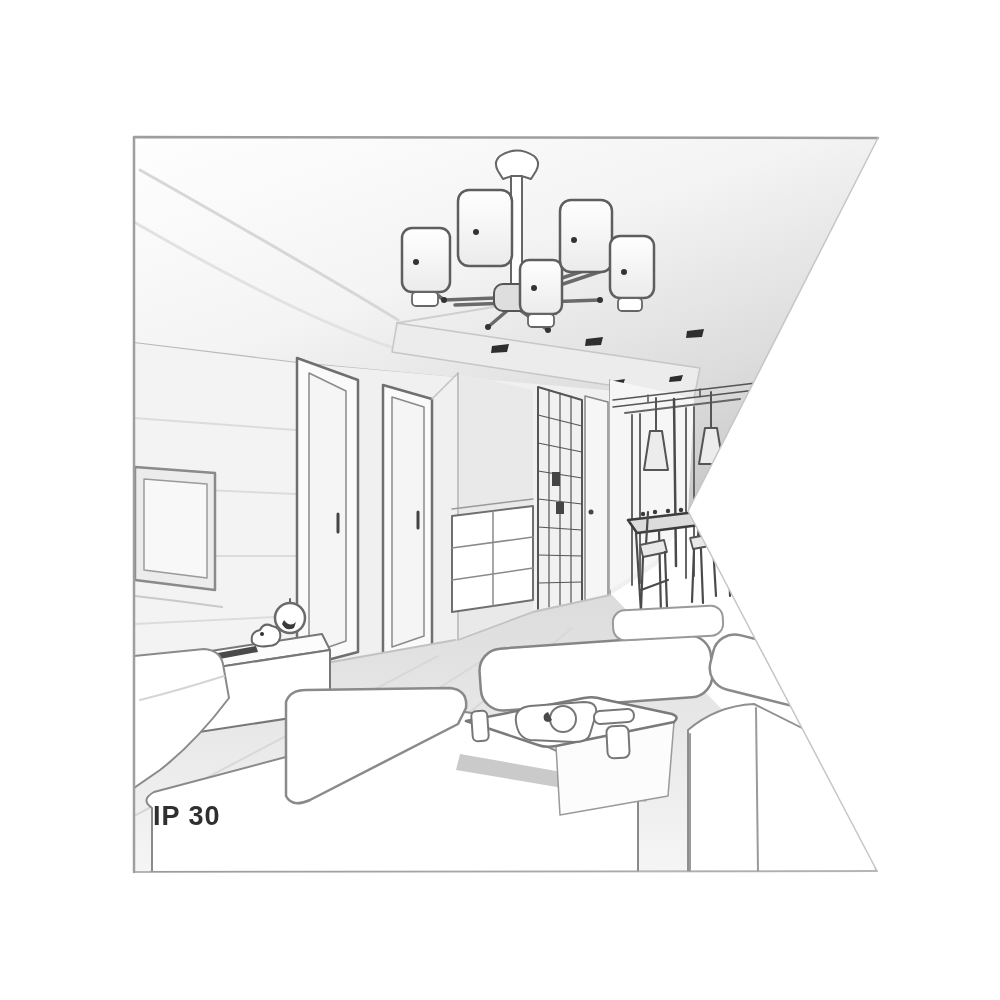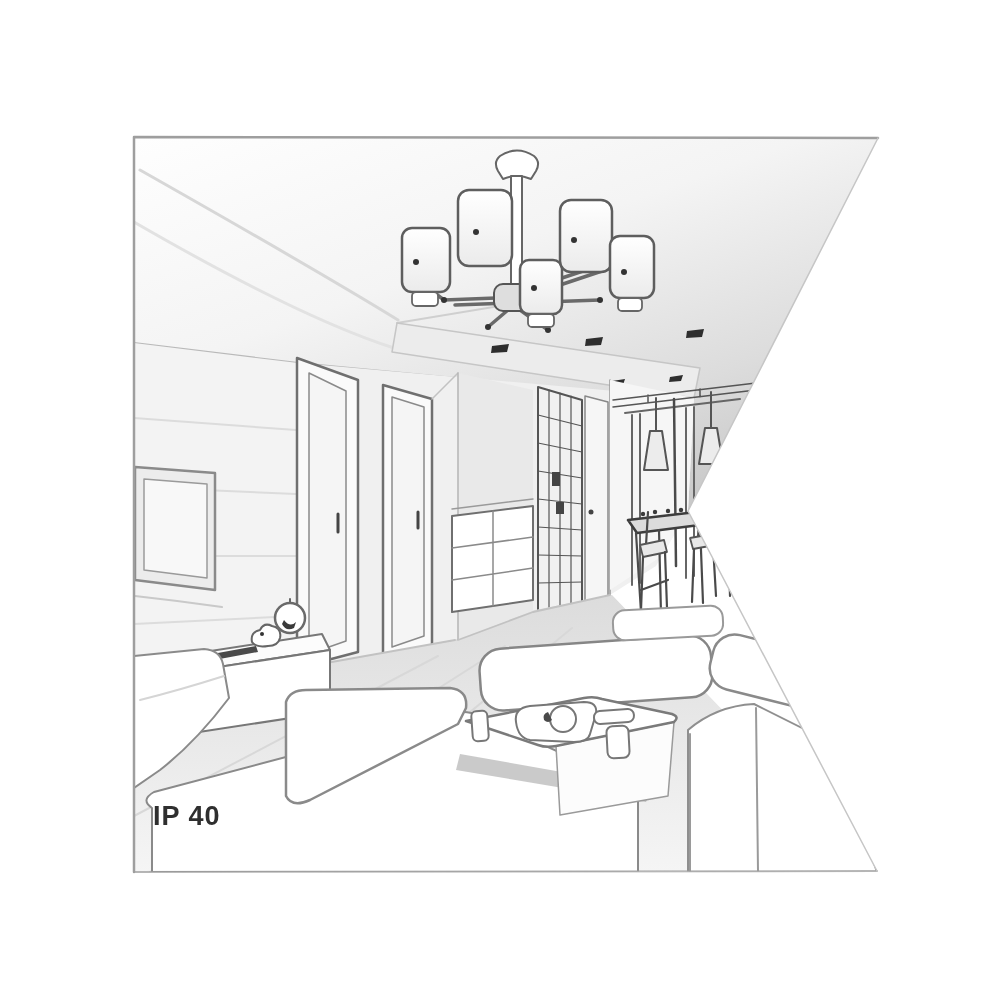--- a/index.html
+++ b/index.html
@@ -253,14 +253,14 @@
     </g>
   </g>
 
   <g fill="none">
     <path class="frame-edge" d="M134,872 L134,137 L878,138" stroke-width="2.5"></path>
     <path class="frame-edge" d="M134,872 L877,871" stroke-width="2" opacity="0.75"></path>
     <path class="frame-edge-soft" d="M878,138 L688,511 L877,871" stroke-width="1.5"></path>
   </g>
 </svg>
 
-<div class="ip-label">IP 40</div>
+<div class="ip-label">IP 30</div>
 </div>
 
 </body></html>

